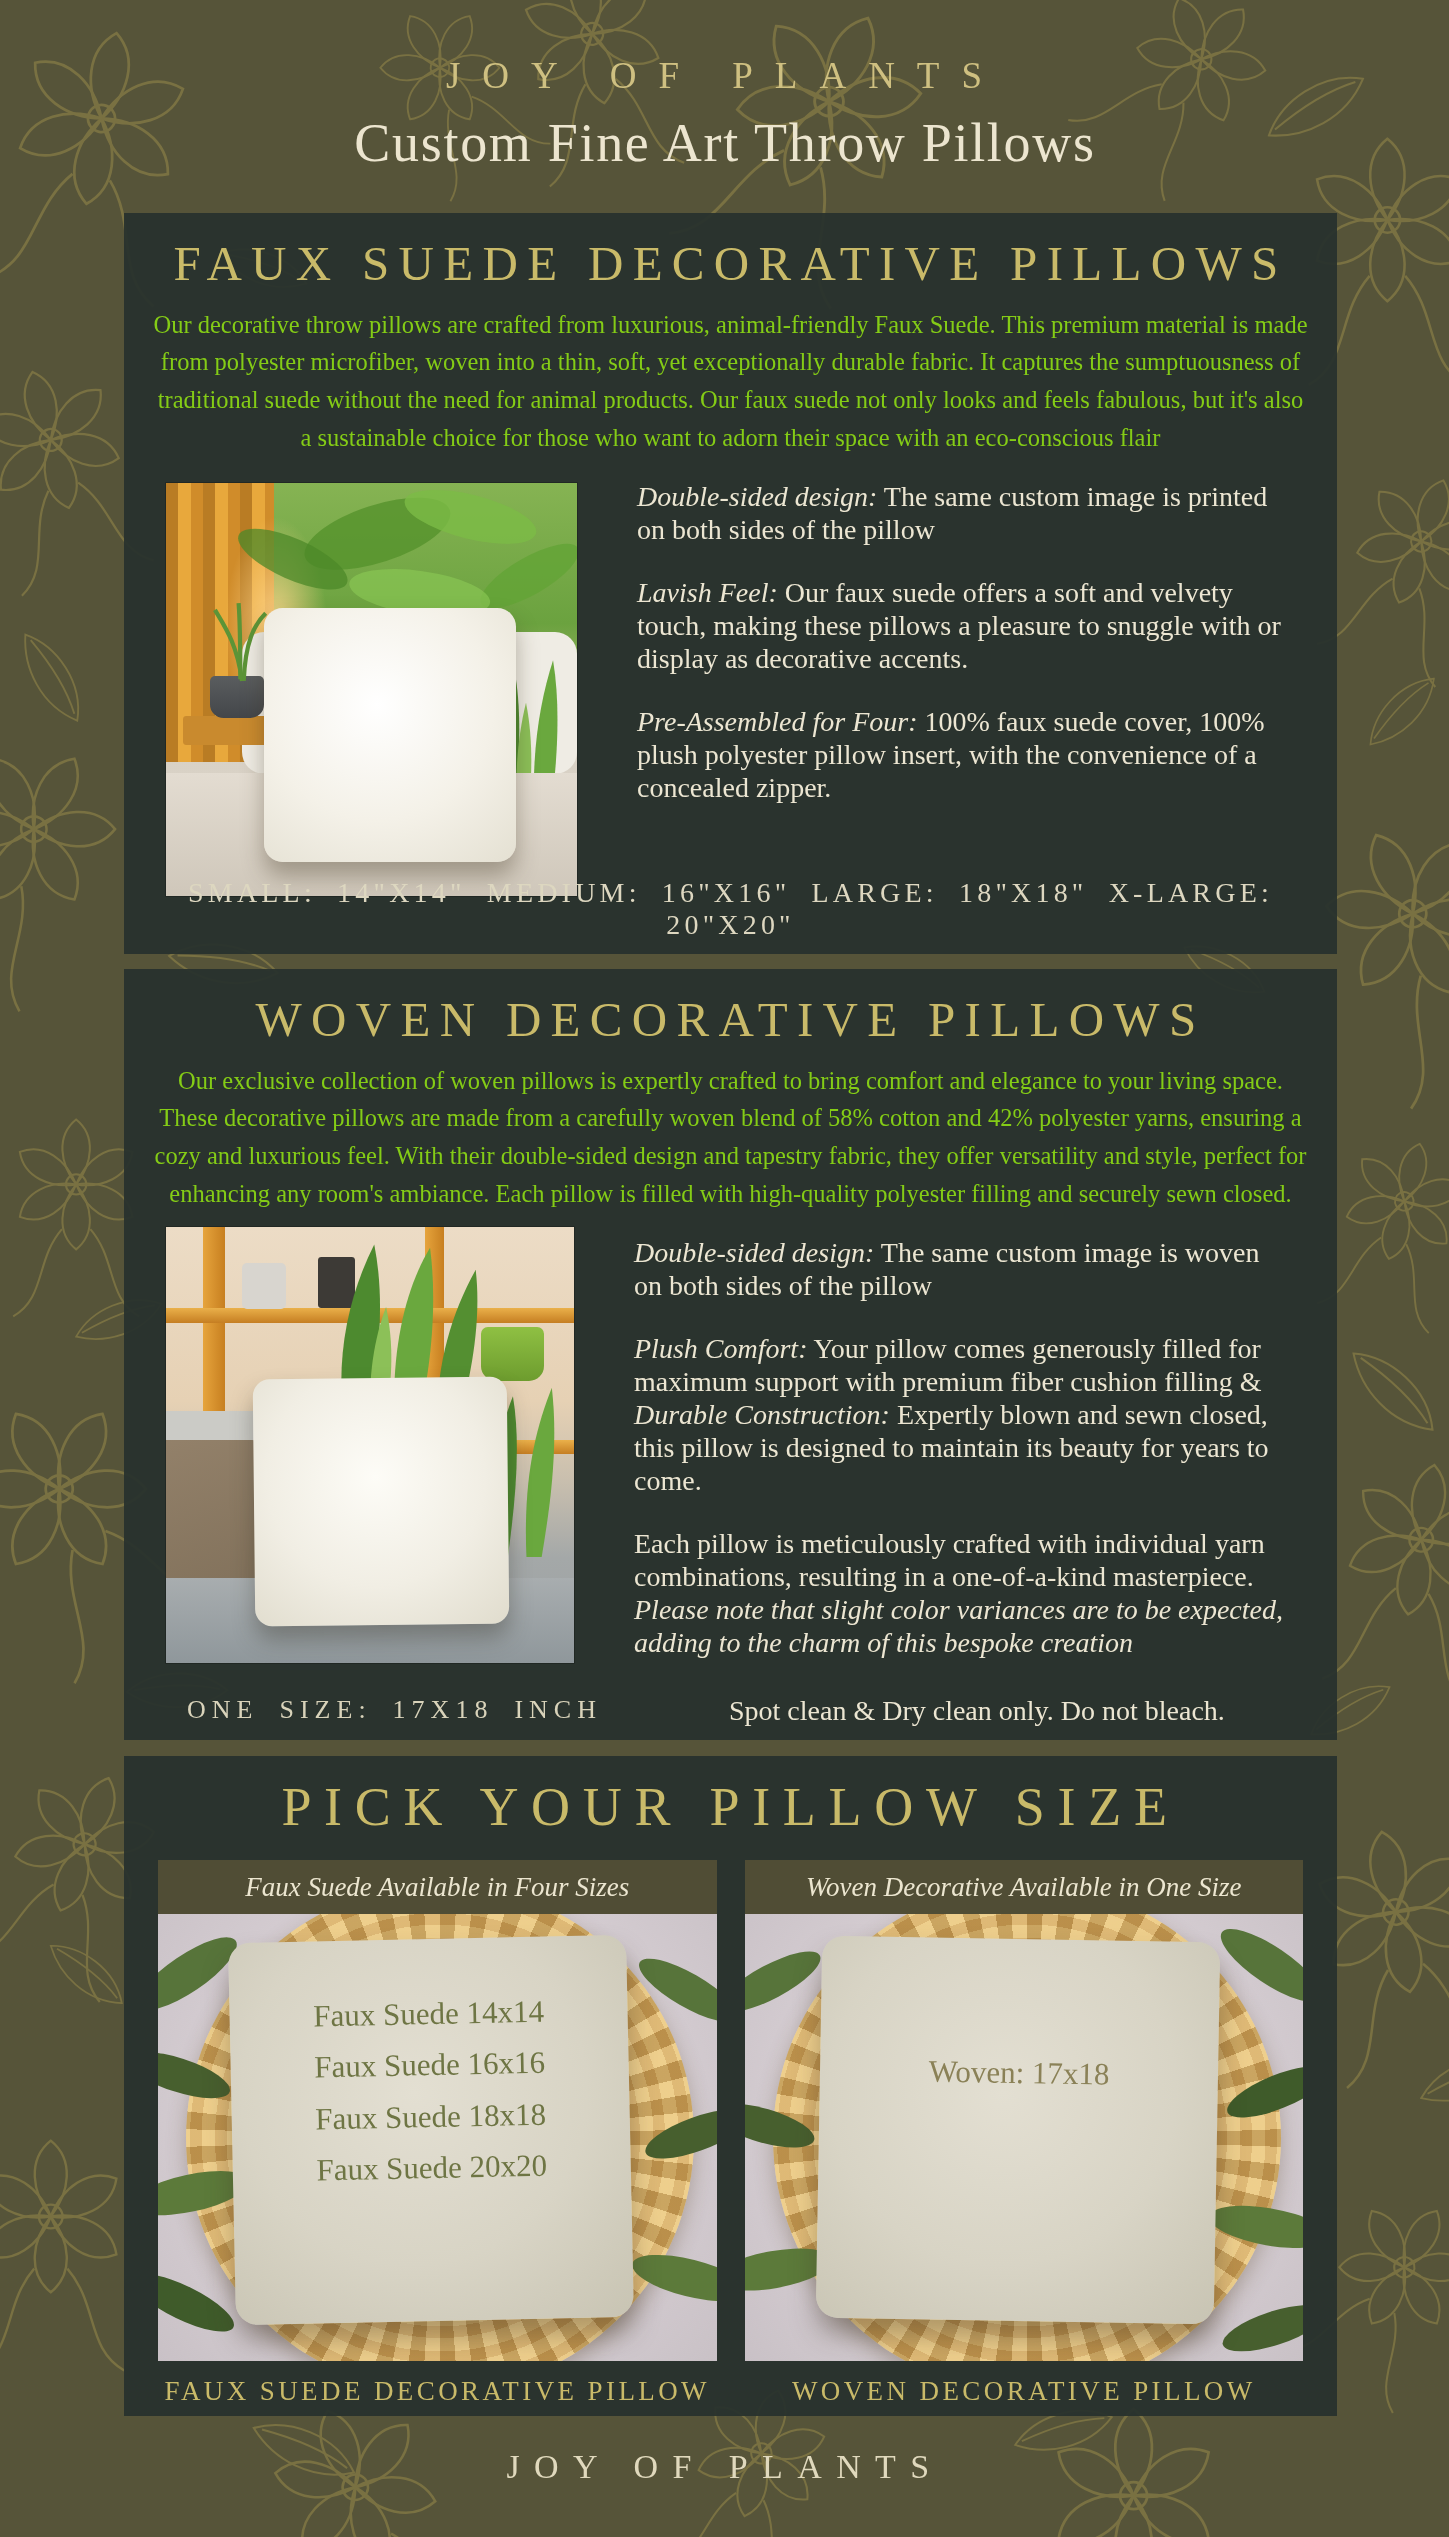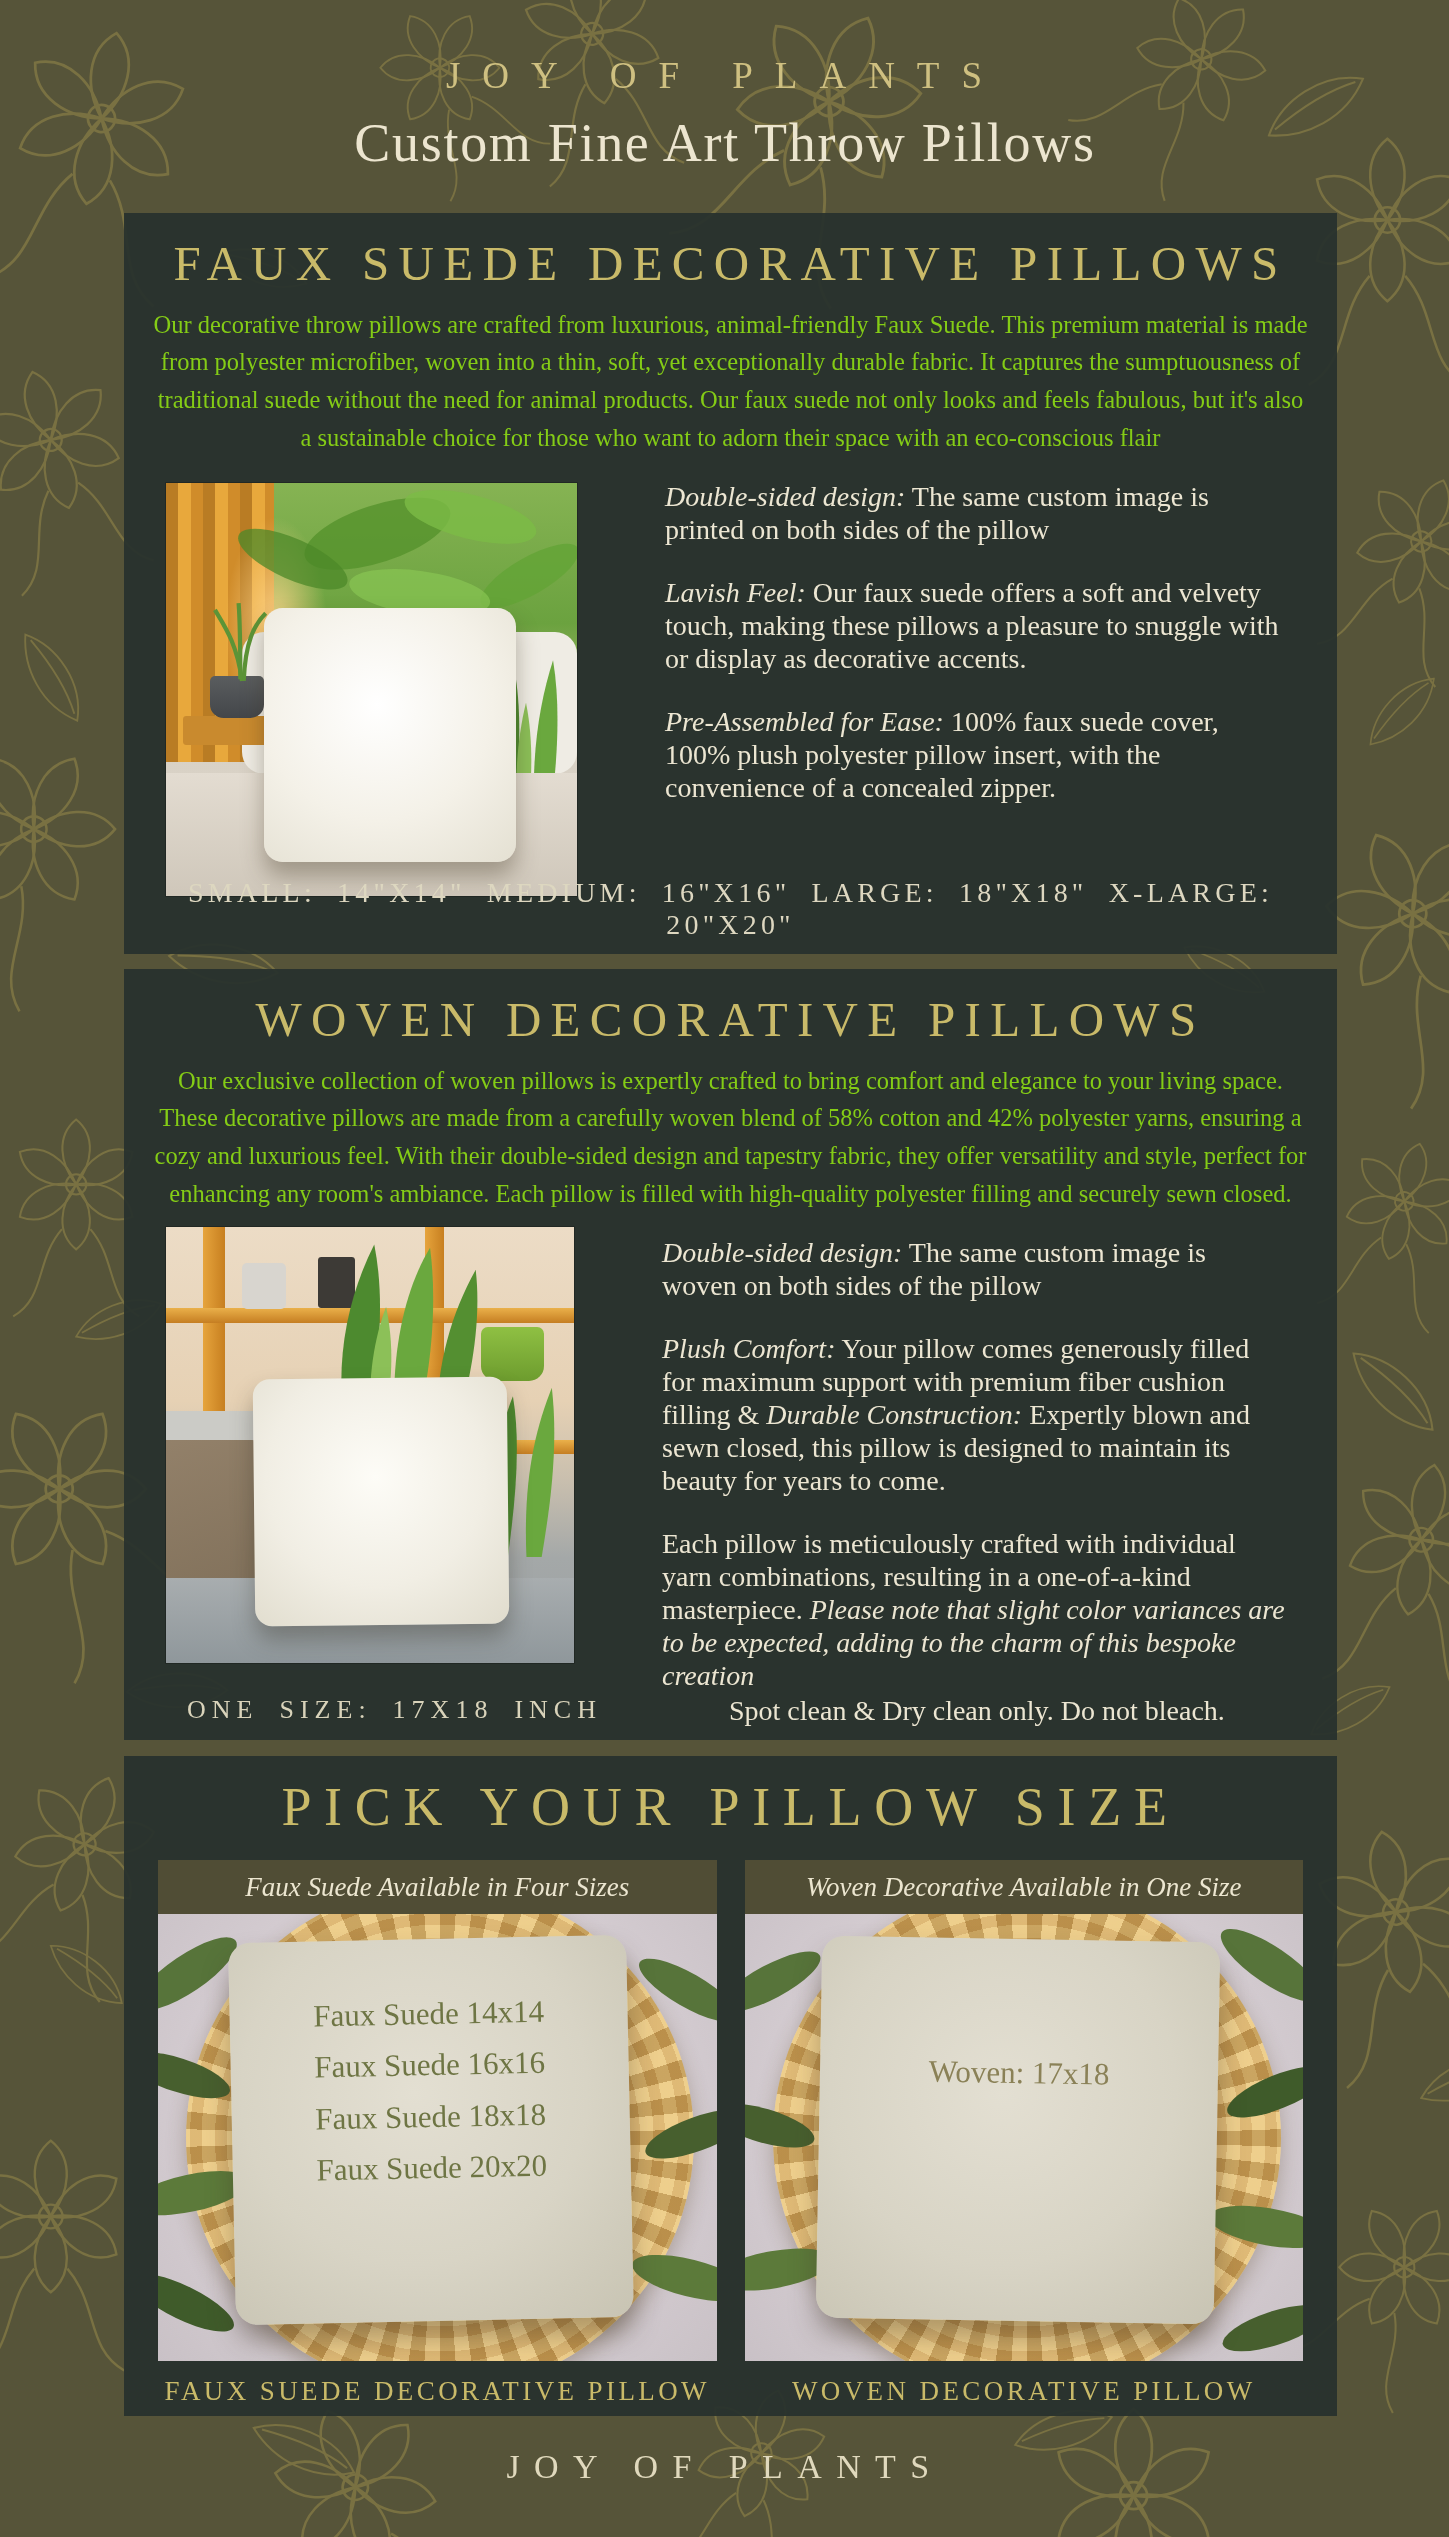--- a/index.html
+++ b/index.html
@@ -20,21 +20,21 @@
   .p3{top:1756px;height:660px;}
   .sec-title{margin:22px 0 0;text-align:center;font-weight:400;color:#c9ba69;
              font-size:49px;letter-spacing:9.3px;}
   .p3 .sec-title{font-size:54px;letter-spacing:12.7px;margin-top:20px;}
   .intro{margin:13.5px auto 0;width:1161px;text-align:center;font-size:24.5px;line-height:1.54;color:#84cc16;}
 
   .row{position:relative;display:flex;margin:15px 51px 0 42px;}
   .photo{position:relative;overflow:hidden;flex:none;box-shadow:0 0 0 0.8px rgba(0,0,0,.25);}
   .ph1{width:411px;height:413px;margin-top:12px;}
   .ph2{width:408px;height:436px;margin-top:0px;}
-  .features{margin-left:88px;padding-top:8.5px;font-size:28px;line-height:1.18;color:#ece6d2;}
+  .features{margin-left:60px;padding-top:8.5px;font-size:28px;line-height:1.18;color:#ece6d2;}
   .feature{margin:0 0 30px;}
   .it{font-style:italic;}
   .sizes-line{position:absolute;left:0;bottom:13.5px;width:100%;text-align:center;
               font-size:28px;letter-spacing:4.2px;word-spacing:10px;color:#ddd7c0;}
   .bottom-row{position:absolute;left:0;bottom:13.5px;width:100%;display:flex;}
   .one-size{width:541px;text-align:center;font-size:26px;letter-spacing:6px;word-spacing:8.5px;color:#d9d3ba;}
   .care-line{margin-left:64px;font-size:28px;color:#ece6d2;}
 
   
   .ph1-base{position:absolute;inset:0;background:linear-gradient(180deg,#86b353 0%,#6ba23f 34%,#8fae5c 46%,#d9d2c6 58%,#d8d1c5 100%);}
@@ -183,21 +183,21 @@
           <path d="M30 220 C 22 150 30 90 46 40 C 56 90 52 160 46 220 Z" fill="#4d8a2f"></path>
           <path d="M70 220 C 66 140 76 80 92 30 C 102 90 96 160 88 220 Z" fill="#6aa83e"></path>
           <path d="M50 220 C 46 170 50 120 60 80 C 70 130 66 180 62 220 Z" fill="#8cc058"></path>
         </svg>
         <div class="ph1-seat"></div>
         <div class="ph1-pillow"></div>
       </div>
       <div class="features">
         <p class="feature"><span class="it">Double-sided design:</span><span> The same custom image is printed on both sides of the pillow</span></p>
         <p class="feature"><span class="it">Lavish Feel:</span><span> Our faux suede offers a soft and velvety touch, making these pillows a pleasure to snuggle with or display as decorative accents.</span></p>
-        <p class="feature"><span class="it">Pre-Assembled for Ease:</span><span> 100% faux suede cover, 100% plush polyester pillow insert, with the convenience of a concealed zipper.</span></p>
+        <p class="feature"><span class="it">Pre-Assembled for Four:</span><span> 100% faux suede cover, 100% plush polyester pillow insert, with the convenience of a concealed zipper.</span></p>
       </div>
     </div>
     <div class="sizes-line">SMALL: 14"X14" MEDIUM: 16"X16" LARGE: 18"X18" X-LARGE: 20"X20"</div>
   </section>
 
   <section class="panel p2">
     <h2 class="sec-title">WOVEN DECORATIVE PILLOWS</h2>
     <p class="intro">Our exclusive collection of woven pillows is expertly crafted to bring comfort and elegance to your living space. These decorative pillows are made from a carefully woven blend of 58% cotton and 42% polyester yarns, ensuring a cozy and luxurious feel. With their double-sided design and tapestry fabric, they offer versatility and style, perfect for enhancing any room's ambiance. Each pillow is filled with high-quality polyester filling and securely sewn closed.</p>
     <div class="row">
       <div class="photo ph2">

